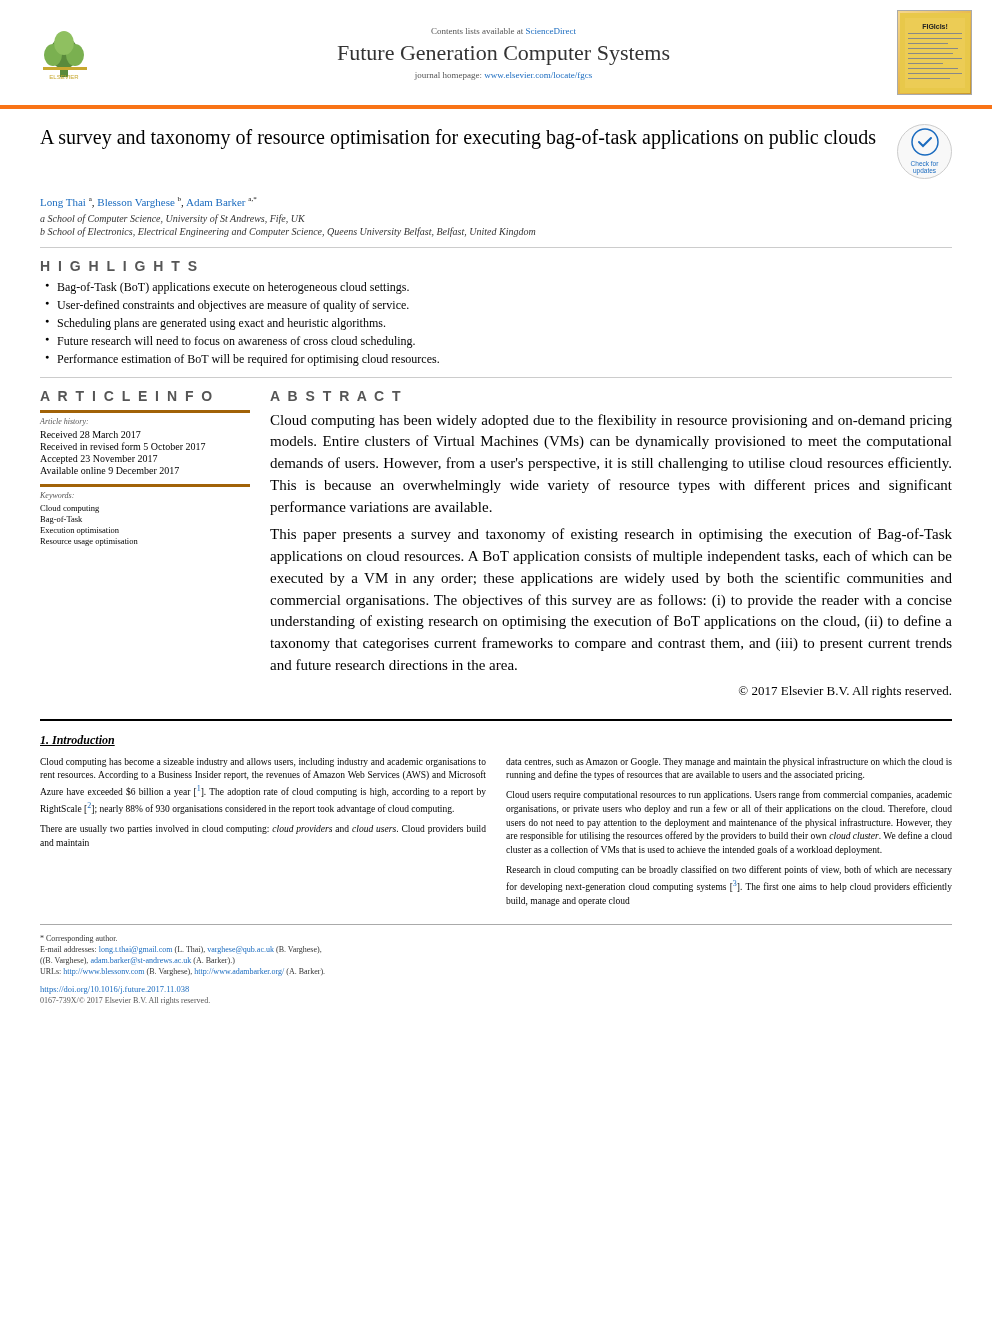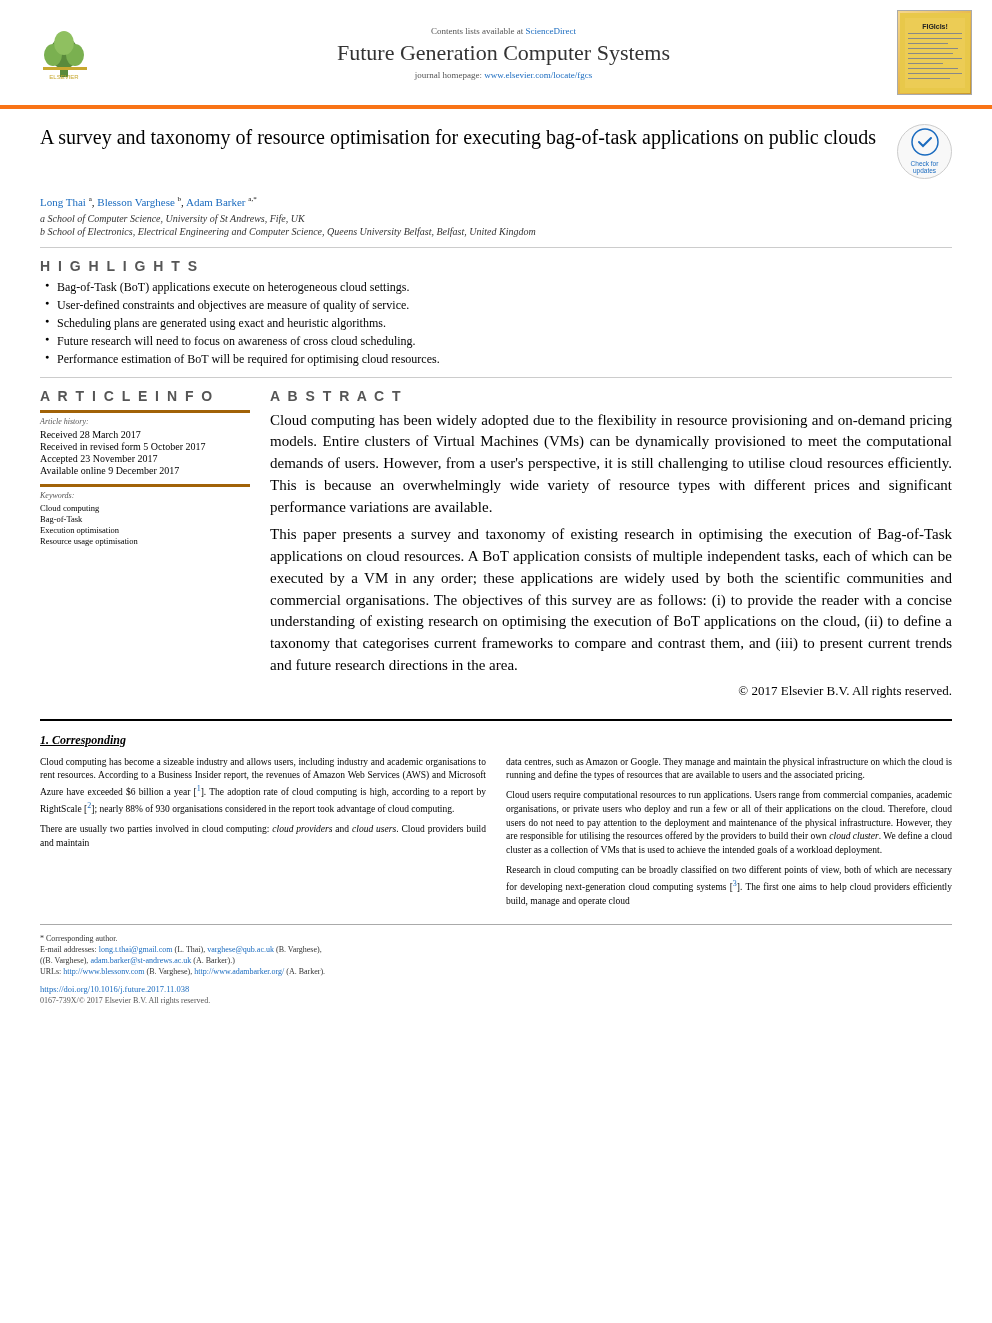--- a/index.html
+++ b/index.html
@@ -430,21 +430,21 @@
           </div>
           <div class="copyright-line">© 2017 Elsevier B.V. All rights reserved.</div>
         </div>
       </div>
     </div>
 
     <hr class="divider-thick">
 
     <div class="section-heading">
       <span>1.</span>
-      <span>Corresponding</span>
+      <span>Introduction</span>
     </div>
 
     <div class="body-cols">
       <div class="body-col">
         <p>
           Cloud computing has become a sizeable industry and allows users, including industry and academic organisations to rent resources. According to a Business Insider report, the revenues of Amazon Web Services (AWS) and Microsoft Azure have exceeded $6 billion a year [<a class="ref-link" href="#">1</a>]. The adoption rate of cloud computing is high, according to a report by RightScale [<a class="ref-link" href="#">2</a>]; nearly 88% of 930 organisations considered in the report took advantage of cloud computing.
         </p>
         <p>
           There are usually two parties involved in cloud computing: <span class="italic">cloud providers</span> and <span class="italic">cloud users</span>. Cloud providers build and maintain
         </p>

